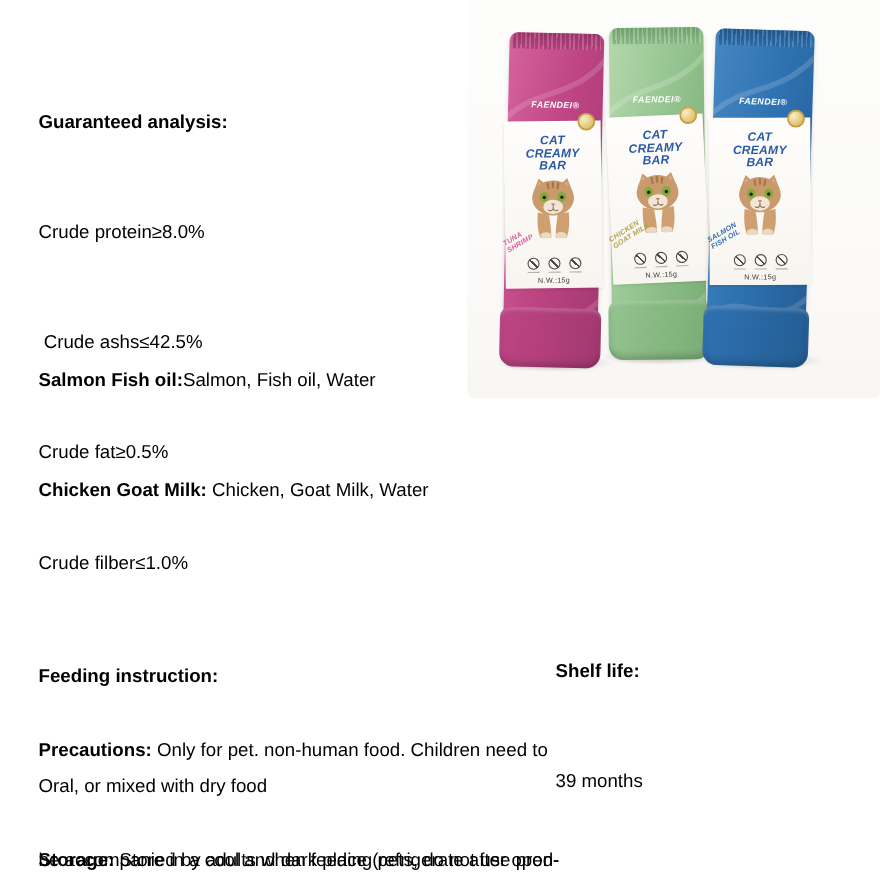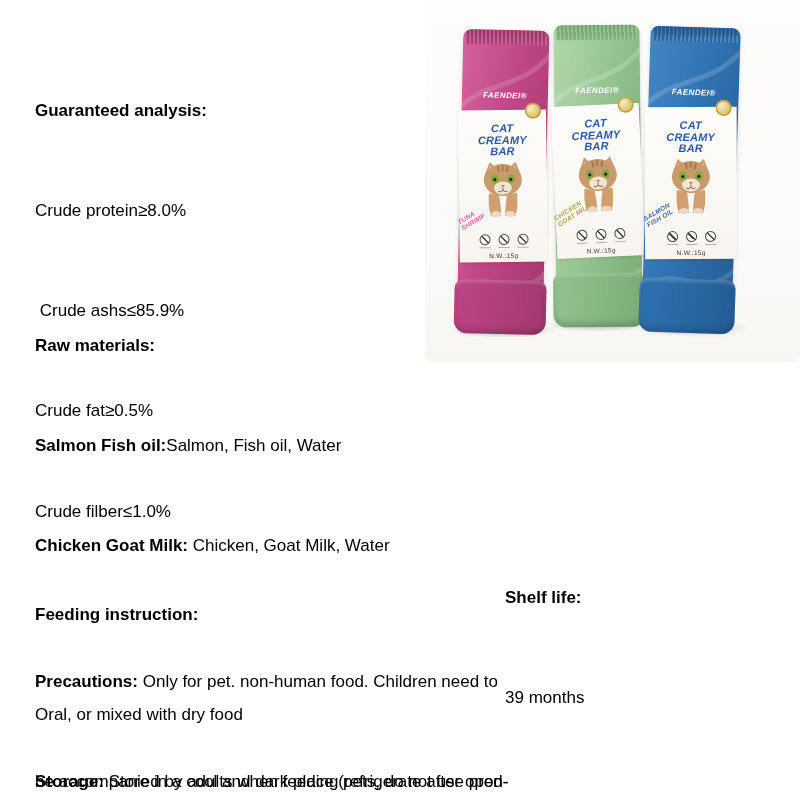--- a/index.html
+++ b/index.html
@@ -6,21 +6,21 @@
   body{
     width:800px;height:800px;position:relative;background:#ffffff;overflow:hidden;
     font-family:"Liberation Sans","DejaVu Sans",sans-serif;color:#121212;
   }
   
   .txt{position:absolute;left:35px;font-size:17px;line-height:33.4px;white-space:pre-wrap;color:#000000;}
   .txt .b{font-weight:700;}
   #sec-guaranteed{top:27px;}
   #sec-raw{top:262px;}
   #sec-feeding{top:531px;}
-  #sec-shelf{left:505px;top:514px;}
+  #sec-shelf{left:505px;top:526px;}
   #sec-precautions{top:598px;width:755px;}
   #sec-storage{top:698px;width:755px;}
 
   
   #photo-area{position:absolute;left:425px;top:0;width:375px;height:362px;
     background:linear-gradient(180deg,#fdfdfc 0%,#fbfaf8 70%,#f7f6f3 100%);border-radius:6px;}
 
   
   .pkt-shadow{position:absolute;height:16px;border-radius:50%;
     background:radial-gradient(ellipse at center,rgba(80,75,70,.30),rgba(0,0,0,0) 68%);}
@@ -237,27 +237,26 @@
         </div>
     </div>
     <div class="nw">N.W.:15g</div>
   </div>
   <div class="pkt-pillow"></div>
 </div>
 
 <div class="txt" id="sec-guaranteed">
   <div class="b">Guaranteed analysis:</div>
   <div>Crude protein≥8.0%</div>
-  <div> Crude ashs≤85.9%</div>
+  <div> Crude ashs≤42.5%</div>
   <div>Crude fat≥0.5%</div>
   <div>Crude filber≤1.0%</div>
 </div>
 
 <div class="txt" id="sec-raw">
-  <div class="b">Raw materials:</div>
   <div><span class="b">Salmon Fish oil:</span><span>Salmon, Fish oil, Water</span></div>
   <div><span class="b">Chicken Goat Milk:</span><span> Chicken, Goat Milk, Water</span></div>
   
   
   
 </div>
 
 <div class="txt" id="sec-feeding">
   <div class="b">Feeding instruction:</div>
   <div>Oral, or mixed with dry food</div>

